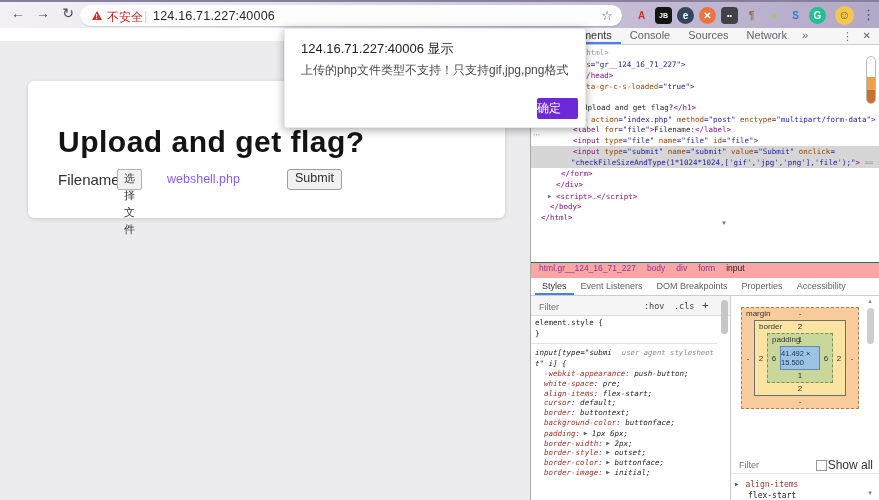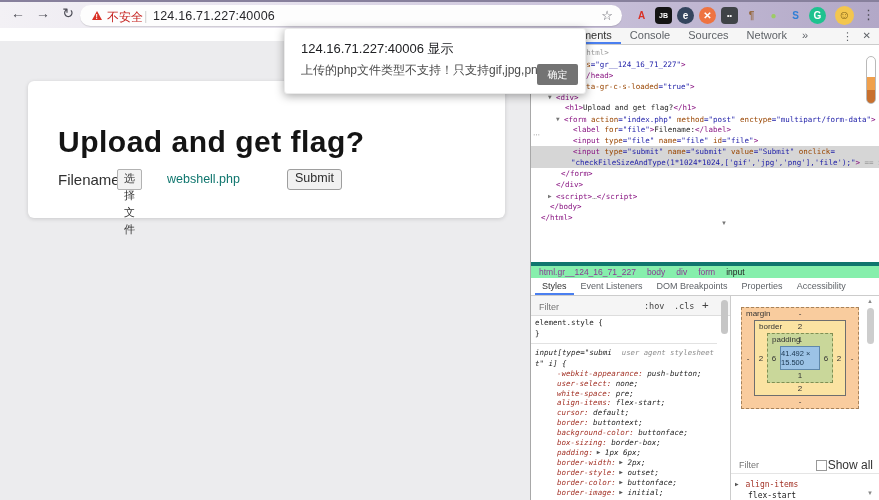--- a/index.html
+++ b/index.html
@@ -29,60 +29,60 @@
   
   #page-bg{left:0;top:28px;width:530px;height:472px;background:#ececee}
   #page-topstrip{left:0;top:28px;width:530px;height:13px;background:#fff}
   #card{left:28px;top:81px;width:477px;height:137px;background:#fff;border-radius:6px;
     box-shadow:0 1px 4px rgba(0,0,0,.15)}
   #heading{position:absolute;left:30px;top:44px;font-size:30px;font-weight:bold;color:#141414;letter-spacing:.5px}
   #form-row{position:absolute;left:30px;top:88px;height:20px}
   #filename-label{position:absolute;left:0;top:2px;font-size:15px;color:#303030}
   #file-btn{position:absolute;left:59px;top:0;height:19px;padding:0 6px;font-size:11px;color:#333;
     background:#f2f2f2;border:1px solid #b2b2b2;border-radius:2px;line-height:17px;cursor:pointer}
-  #file-name{position:absolute;left:109px;top:3px;font-size:12.5px;color:#0f766e}
+  #file-name{position:absolute;left:109px;top:3px;font-size:12.5px;color:#8b5cf6}
   #submit-btn{position:absolute;left:229px;top:0;height:19px;padding:0 7px;font-size:12.5px;color:#2d2d2d;
     background:#f1f1f1;border:1px solid #9e9e9e;border-radius:3px;line-height:17px;cursor:pointer}
   
   #devtools{left:530px;top:28px;width:349px;height:472px;background:#fff;border-left:1px solid #a8a8a8;box-sizing:border-box}
   #dt-tabbar{position:absolute;left:0;top:0;width:348px;height:17px;background:#f6f6f6;border-bottom:1px solid #ccc;box-sizing:border-box;display:flex;padding-left:26px}
   .dt-tab{padding:0 9px;font-size:11px;line-height:15px;color:#5f6368;border-bottom:2px solid transparent;cursor:pointer;white-space:nowrap}
   .dt-tab.active{color:#333;border-bottom-color:#4a7ff0}
   #dt-more{font-size:11px;line-height:15px;color:#5f6368;padding:0 6px;cursor:pointer}
   #dt-menu{position:absolute;right:26px;top:2px;font-size:11px;color:#5f6368;cursor:pointer}
   #dt-close{position:absolute;right:8px;top:2px;font-size:10px;color:#5f6368;cursor:pointer}
   #dom-tree{position:absolute;left:0;top:16px;width:348px;height:218px;overflow:hidden;padding-top:3px;
     font-family:"DejaVu Sans Mono",monospace;font-size:7.5px;line-height:11px;white-space:pre}
   .tree-line{height:11px;box-sizing:border-box;cursor:pointer}
   .tree-line.sel{background:#d6d6d6}
   .c-tag{color:#881280}.c-attr{color:#994500}.c-val{color:#1a1aa6}
   .c-txt{color:#232323}.c-gray{color:#9a9a9a}
   .c-arw{color:#777;display:inline-block;width:8px;font-size:6px;vertical-align:1px}
   #sel-gutter{position:absolute;left:2px;top:103px;font-size:7px;color:#666;letter-spacing:-1px}
   #scroll-hint{position:absolute;right:3px;top:28px;width:8px;height:46px;border:1px solid #b9b9b9;border-radius:5px;
     background:linear-gradient(180deg,#ffffff 0 44%,#f0a04c 44% 72%,#c8702e 72% 100%)}
-  #crumb-bar{position:absolute;left:0;top:234px;width:348px;height:16px;border-top:4px solid #0f766e;background:#86efac;
-    display:flex;align-items:center;padding-left:8px;box-sizing:border-box}
+  #crumb-bar{position:absolute;left:0;top:234px;width:348px;height:16px;border-top:1px solid #0f766e;background:#fca5a5;
+    display:flex;align-items:flex-start;padding-left:8px;box-sizing:border-box}
   .crumb{font-size:8.5px;color:#8b3a93;margin-right:11px;cursor:pointer;white-space:nowrap}
   .crumb.active{color:#1f1f1f}
   #panel-tabbar{position:absolute;left:0;top:250px;width:348px;height:18px;border-bottom:1px solid #ccc;background:#fff;
     display:flex;padding-left:4px;box-sizing:border-box}
   .panel-tab{font-size:9px;line-height:16px;padding:0 7px;color:#5f6368;border-bottom:2px solid transparent;cursor:pointer;white-space:nowrap}
   .panel-tab.active{color:#333;border-bottom-color:#4a7ff0}
   
   #styles-filter{position:absolute;left:0;top:268px;width:199px;height:20px;background:#f5f5f5;border-bottom:1px solid #ddd;box-sizing:border-box}
   .filter-input{border:none;background:transparent;outline:none;font-size:9px;color:#555;padding:4px 0 0 8px;width:90px;font-family:"Liberation Sans",sans-serif}
   .pseudo-btn{position:absolute;top:5px;font-size:8.5px;color:#444;font-family:"DejaVu Sans Mono",monospace;cursor:pointer}
   #styles-body{position:absolute;left:0;top:290px;width:186px;height:182px;overflow:hidden;
     font-family:"DejaVu Sans Mono",monospace;font-size:7.5px;color:#222;line-height:10.5px}
   .sec-line{padding-left:4px;white-space:pre}
   #styles-divider{height:0;border-top:1px solid #e2e2e2;margin:4px 0 4px 0}
   .ua-rule{font-style:italic;position:relative}
   #ua-origin{position:absolute;right:3px;top:0;color:#8d8d8d;font-size:7.3px}
-  .css-prop{padding-left:26px;height:9.8px;white-space:pre}
+  .css-prop{padding-left:13px;height:9.8px;white-space:pre}
   .p-name{color:#a33226}
   .p-arw{color:#555;font-size:6px;vertical-align:1px}
   #styles-sb-thumb{position:absolute;left:190px;top:272px;width:7px;height:34px;background:#c6c6c6;border-radius:4px}
   #styles-sb-down{position:absolute;left:190px;top:190px;font-size:6px;color:#777}
   #pane-divider{position:absolute;left:199px;top:268px;width:1px;height:204px;background:#ccc}
   
   #computed{position:absolute;left:200px;top:268px;width:148px;height:204px;overflow:hidden}
   #cm-up{position:absolute;right:6px;top:2px;font-size:6px;color:#888}
   #cm-sb-thumb{position:absolute;right:5px;top:12px;width:7px;height:36px;background:#cdcdcd;border-radius:4px}
   #cm-down{position:absolute;right:6px;top:194px;font-size:6px;color:#888}
@@ -99,26 +99,26 @@
   .bm-side{width:12px;display:flex;align-items:center;justify-content:center;flex:0 0 12px}
   .bm-inner{flex:1}
   #cm-filter{position:absolute;left:0;top:158px;width:148px;height:20px;border-bottom:1px solid #e5e5e5;box-sizing:border-box}
   #cm-showall-box{position:absolute;right:52px;top:6px;width:9px;height:9px;border:1px solid #999;background:#fff;cursor:pointer}
   #cm-showall-label{position:absolute;right:6px;top:4px;font-size:12px;color:#333}
   #cm-props{position:absolute;left:4px;top:182px;width:140px;font-family:"DejaVu Sans Mono",monospace;font-size:8px;line-height:11px}
   .cm-name{color:#a33226;white-space:pre}
   .cm-name .p-arw{margin-right:2px}
   .cm-val{color:#222;padding-left:13px;white-space:pre}
   
-  #dialog{left:284px;top:28px;width:302px;height:66px;background:#fff;z-index:40;border-radius:3px;
+  #dialog{left:284px;top:28px;width:302px;height:100px;background:#fff;z-index:40;border-radius:3px;
     box-shadow:0 2px 10px rgba(0,0,0,.35);border:1px solid #ebebeb;box-sizing:border-box}
   #dlg-title{position:absolute;left:16px;top:11px;font-size:13px;color:#202124}
   #dlg-msg{position:absolute;left:16px;top:33px;font-size:12px;color:#4a4a4a}
-  #dlg-ok{position:absolute;right:7px;bottom:8px;width:41px;height:21px;background:#737373;color:#fff;
-    font-size:10px;border:none;border-radius:2px;text-align:center;line-height:21px;cursor:pointer}
+  #dlg-ok{position:absolute;right:7px;bottom:8px;width:41px;height:21px;background:#6d28d9;color:#fff;
+    font-size:12px;border:none;border-radius:2px;text-align:left;line-height:21px;cursor:pointer}
 </style>
 </head>
 <body>
 
 <div id="toolbar" class="abs">
   <span class="navbtn" style="left:8px">←</span>
   <span class="navbtn" style="left:33px">→</span>
   <span class="navbtn" style="left:58px">↻</span>
   <div id="addrbar">
     <span class="warn-tri"></span>
@@ -194,27 +194,25 @@
   <div id="styles-body">
     <div class="sec-line">element.style {</div>
     <div class="sec-line">}</div>
     <div id="styles-divider"></div>
     <div class="ua-rule">
       <div class="sec-line">input[type="submi</div>
       <span id="ua-origin">user agent stylesheet</span>
       <div class="sec-line">t" i] {</div>
       <div id="ua-props">
           <div class="css-prop"><span class="p-name">-webkit-appearance:</span><span> push-button;</span></div>
-          <div class="css-prop"><span class="p-name">user-select:</span><span> none;</span></div>
           <div class="css-prop"><span class="p-name">white-space:</span><span> pre;</span></div>
           <div class="css-prop"><span class="p-name">align-items:</span><span> flex-start;</span></div>
           <div class="css-prop"><span class="p-name">cursor:</span><span> default;</span></div>
           <div class="css-prop"><span class="p-name">border:</span><span> buttontext;</span></div>
           <div class="css-prop"><span class="p-name">background-color:</span><span> buttonface;</span></div>
-          <div class="css-prop"><span class="p-name">box-sizing:</span><span> border-box;</span></div>
           <div class="css-prop"><span class="p-name">padding:</span><span class="p-arw"> ▶</span><span> 1px 6px;</span></div>
           <div class="css-prop"><span class="p-name">border-width:</span><span class="p-arw"> ▶</span><span> 2px;</span></div>
           <div class="css-prop"><span class="p-name">border-style:</span><span class="p-arw"> ▶</span><span> outset;</span></div>
           <div class="css-prop"><span class="p-name">border-color:</span><span class="p-arw"> ▶</span><span> buttonface;</span></div>
           <div class="css-prop"><span class="p-name">border-image:</span><span class="p-arw"> ▶</span><span> initial;</span></div>
         </div>
     </div>
   </div>
   <div id="styles-sb-thumb"></div>
   <span id="styles-sb-down" style="position:absolute;left:190px;top:192px;font-size:6px;color:#777">▼</span>

